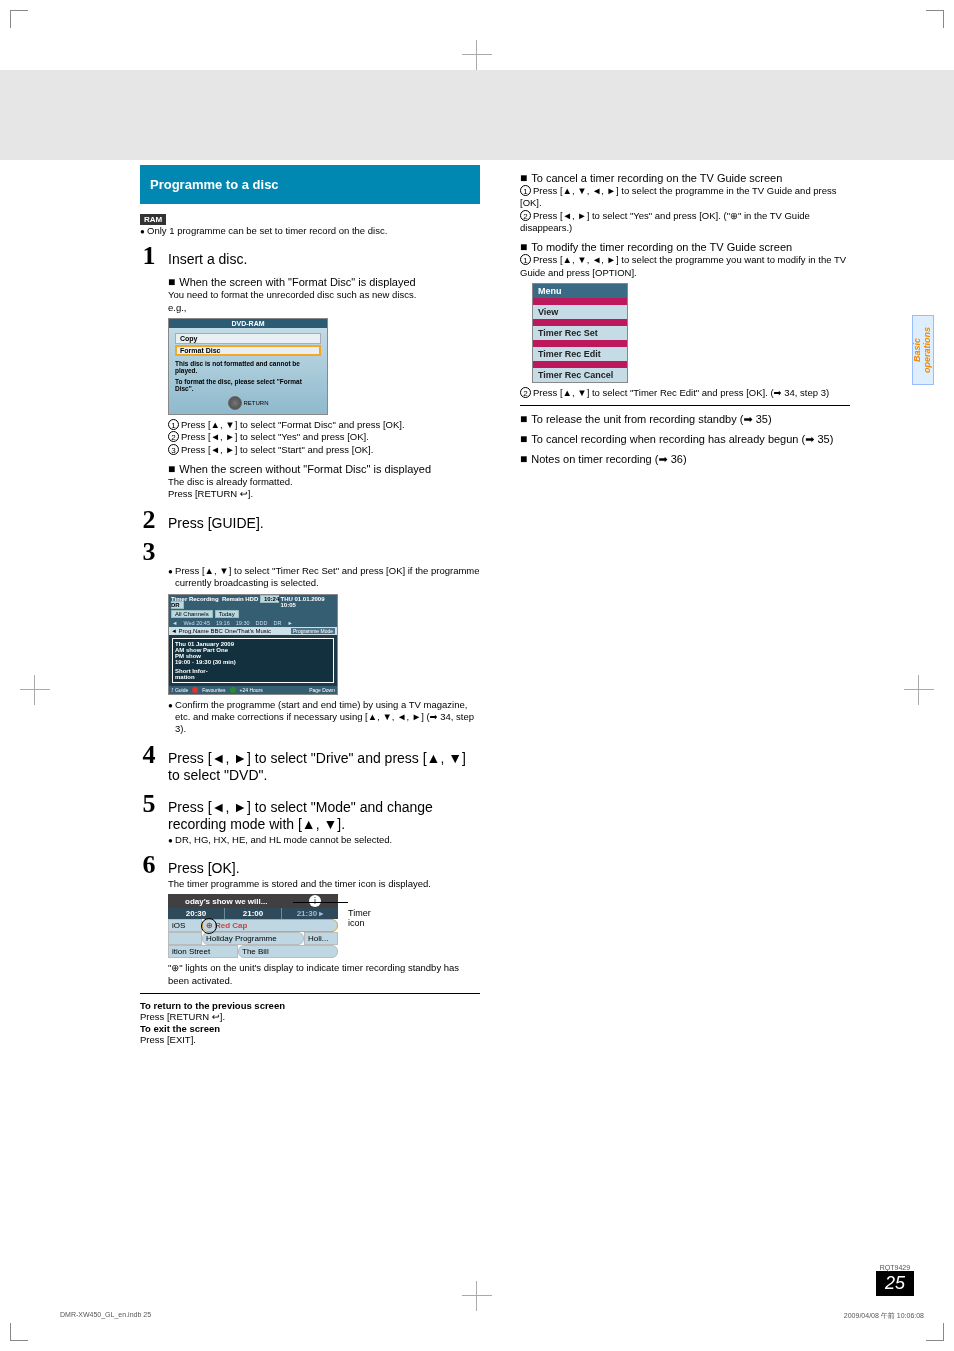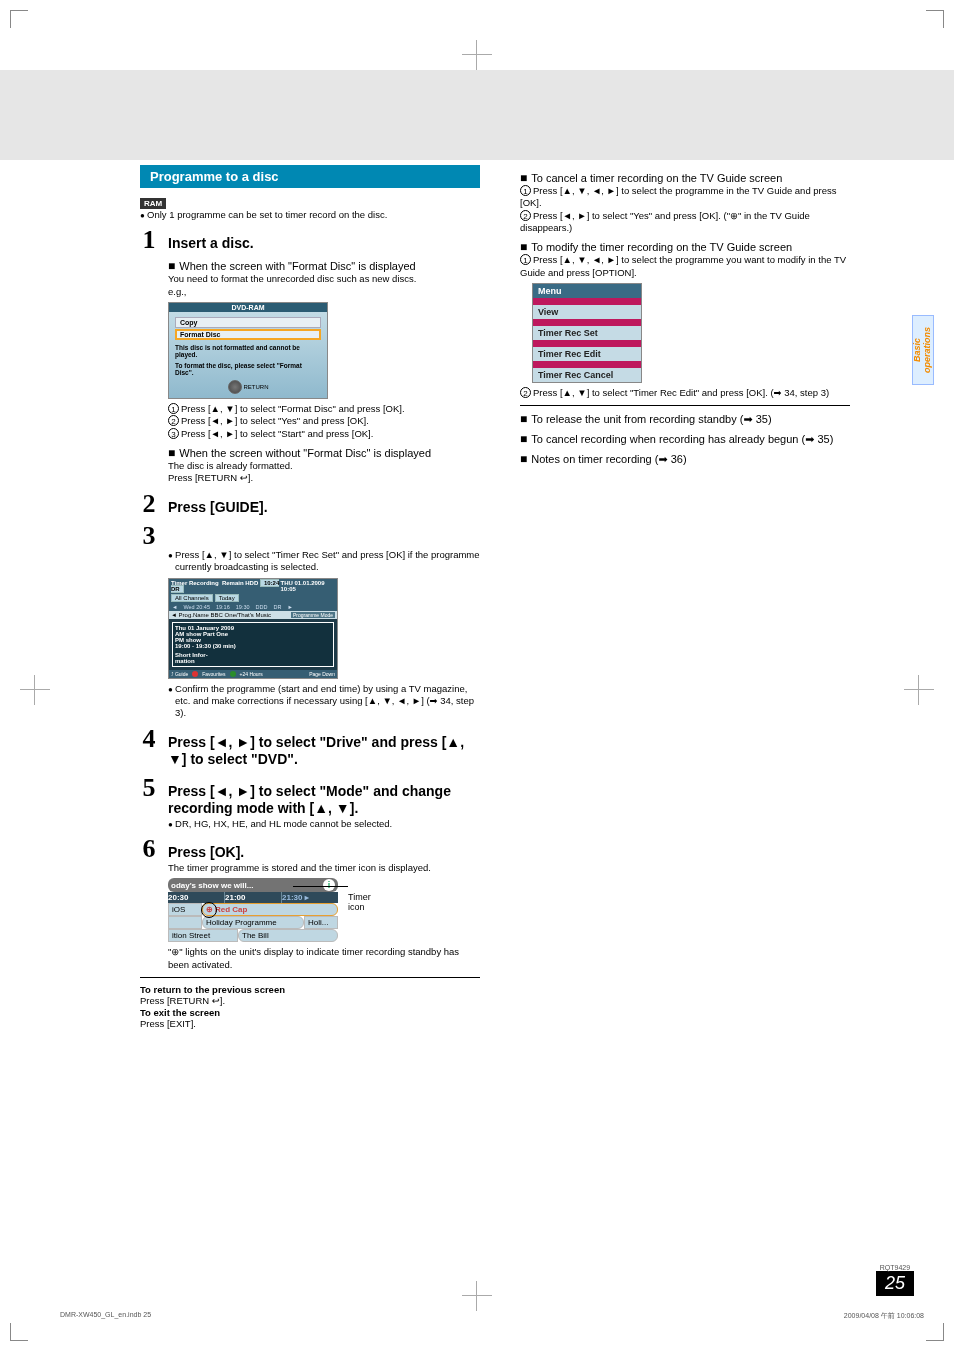--- a/index.html
+++ b/index.html
@@ -1,25 +1,25 @@
 <!DOCTYPE html>
 <html><head>
 <meta charset="utf-8">
 <style>
   * { box-sizing: border-box; }
   body { margin: 0; font-family: Arial, Helvetica, sans-serif; font-size: 10px; color: #000; background: #fff; }
   .page { width: 954px; height: 1351px; margin: 0 auto; position: relative; background: #fff; }
   .content { display: flex; padding: 70px 60px 0 140px; gap: 40px; }
   .col-left { flex: 0 0 340px; }
   .col-right { flex: 0 0 330px; }
-  .section-head { background: #0088b3; color: #fff; font-weight: bold; font-size: 13px; padding: 4px 10px; margin-bottom: 6px; }
+  .section-head { background: #0088b3; color: #fff; font-weight: bold; font-size: 13px; padding: 12px 10px; margin-bottom: 6px; }
   .ram-badge { display: inline-block; background: #333; color: #fff; font-size: 8px; font-weight: bold; padding: 1px 4px; margin-top:4px; }
   .step-row { display: flex; align-items: baseline; gap: 10px; margin-top: 6px; }
   .step-num { font-family: "Times New Roman", serif; font-size: 26px; font-weight: bold; line-height: 1; width: 18px; text-align: center; }
-  .step-text { font-size: 14px; font-weight: bold; flex: 1; line-height: 1.25; }
+  .step-text { font-size: 14px; font-weight: normal; flex: 1; line-height: 1.25; }
   .sub-block { margin-left: 28px; }
   .sub-heading { font-size: 11px; font-weight: normal; margin-top: 6px; }
   .sub-heading .sq { font-size: 12px; margin-right: 4px; }
   .body-text { font-size: 9.5px; line-height: 1.3; }
   .bullet { font-size: 9.5px; line-height: 1.3; text-indent: -7px; padding-left: 7px; }
   .bullet::before { content: "● "; font-size: 8px; }
   .circnum { display:inline-block; border:1px solid #000; border-radius:50%; width:11px; height:11px; font-size:8px; line-height:11px; text-align:center; margin-right:2px; font-family: Arial; }
   
   .format-box { width: 160px; border: 1px solid #888; background: linear-gradient(#c8dfe8,#8fb9cd); font-size: 7px; margin: 4px 0; }
   .format-box .title-bar { background: #2b5c73; color:#fff; text-align:center; font-weight:bold; padding:1px 0; font-size:7px; }
@@ -38,36 +38,36 @@
   .guide-box .gb-cols { display:flex; gap:6px; padding:1px 3px; font-size:5.5px; color:#cde; }
   .guide-box .gb-mid { background:#cddfe7; color:#000; padding:1px 2px; display:flex; justify-content:space-between; align-items:center; }
   .guide-box .pgmode { background:#4e7587; color:#fff; padding:0 2px; font-size:5px; }
   .guide-box .detail { background:#1e3a48; padding:3px; font-size:6px; }
   .guide-box .detail .box { background:#12303d; border:1px solid #fff; padding:2px; font-weight:bold; }
   .guide-box .gb-bot { display:flex; gap:4px; padding:1px 2px; font-size:5px; align-items:center; }
   .guide-box .gb-bot .dot { width:6px; height:6px; border-radius:50%; background:#d33; display:inline-block; }
   .guide-box .gb-bot .dotg { background:#2b8c2b; }
   
   .tv-strip { width:170px; margin:4px 0; }
-  .tv-strip .tline { background:#737373; color:#fff; font-size:8px; font-weight:bold; padding:1px 3px; display:flex; justify-content:space-between; align-items:center;border-radius:6px; }
+  .tv-strip .tline { background:#404040; color:#fff; font-size:8px; font-weight:bold; padding:1px 17px; display:flex; justify-content:space-between; align-items:center; }
   .tv-strip .iinfo { width:12px; height:12px; border-radius:50%; background:#fff; color:#2a6; text-align:center; font-size:9px; line-height:12px; font-weight:bold; }
   .tv-strip .times { background:#2f4a5a; color:#fff; display:flex; font-size:8px; font-weight:bold; }
-  .tv-strip .times div { flex:1; text-align:left; padding:1px 0; border-right:1px solid #6b8a9a; }
+  .tv-strip .times div { flex:1; text-align:center; padding:1px 0; border-right:1px solid #6b8a9a; }
   .tv-strip .times div:last-child { border-right:none; color:#9bd; }
   .tv-strip .row { display:flex; font-size:8px; }
   .tv-strip .row .cell { border:1px solid #bbb; padding:1px 3px; background:#bfd7e2; }
   .tv-strip .row .cell.w1 { flex:0 0 34px; }
   .tv-strip .row .cell.w2 { flex:1;border-radius:6px; }
   .tv-strip .row .cell.sel { border:1px solid #e7a030; color:#c44; font-weight:bold; position:relative; }
   .timer-circle { position:absolute; left:-2px; top:-2px; width:16px; height:16px; border:1px solid #000; border-radius:50%; }
   .timer-line { position:relative; }
   .timer-line .lbl { position:absolute; left:180px; top:2px; font-size:9px;margin-top:12px; }
   .timer-line .ln { position:absolute; left:125px; top:8px; width:55px; height:1px; background:#000; }
   
-  .menu-box { width:110px; border:1px solid #888; font-size:9px; font-weight:bold; margin:4px 0 4px 12px; }
+  .menu-box { width:96px; border:1px solid #888; font-size:9px; font-weight:bold; margin:4px 0 4px 12px; }
   .menu-box .mtitle { background:#3a6b85; color:#fff; padding:2px 5px; }
   .menu-box .mrow { background:#c5dbe5; padding:2px 5px; border-top:7px solid #be185d; color:#222; }
   
   .side-tab { position:absolute; right:20px; top:315px; width:22px; height:70px; background:#def; border:1px solid #9bf; writing-mode: vertical-rl; transform: rotate(180deg); font-size:9px; font-style:italic; font-weight:bold; color:#f28b00; text-align:center; line-height:1.1; padding:3px 0; }
   
   .footer-page { position:absolute; right:40px; bottom:55px; text-align:center; }
   .footer-page .rqt { font-size:7px; color:#555; }
   .footer-page .pn { background:#000; color:#fff; width:38px; font-style:italic; font-size:18px; text-align:center; padding:2px 0; }
   .foot-line { position:absolute; bottom:30px; left:60px; right:30px; display:flex; justify-content:space-between; font-size:7px; color:#555; }
   .grey-band { position:absolute; top:70px; left:0; right:0; height:90px; background:#e6e6e6; }

